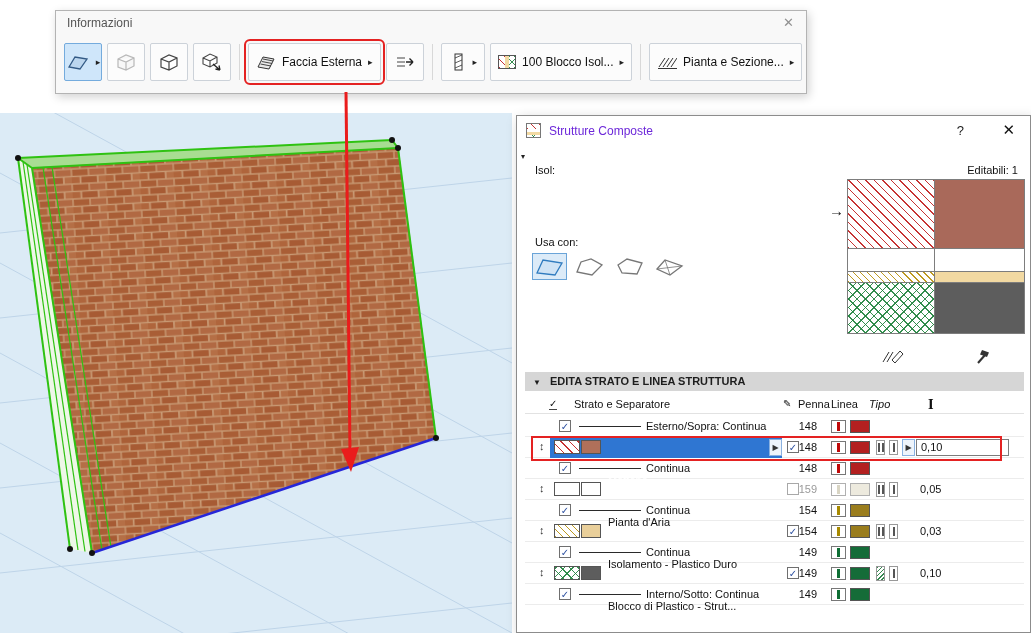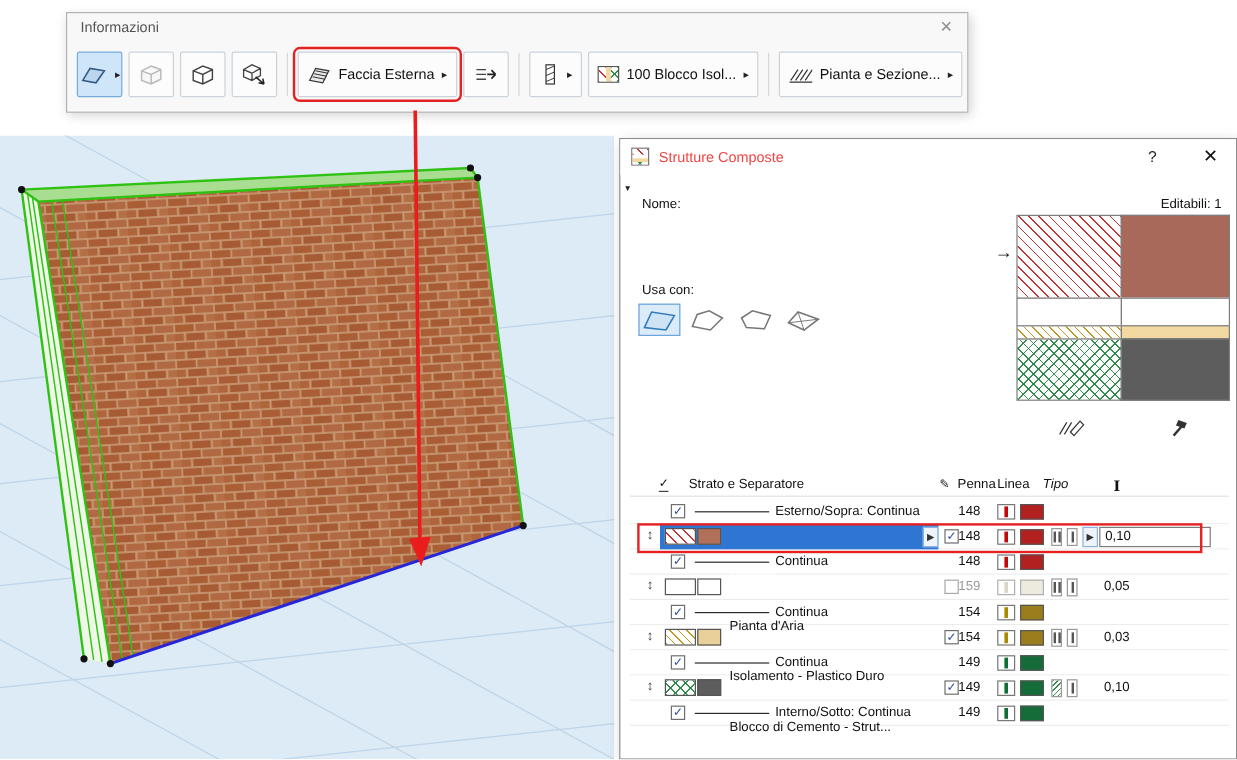--- a/index.html
+++ b/index.html
@@ -19,21 +19,21 @@
   .tbtn.icononly{width:38px;justify-content:center;padding:0;}
   .tbtn.selected{background:#cfe6fa;border-color:#74abdd;}
   .tbtn.disabled svg{opacity:.45;}
   .dd-arrow{font-size:9px;color:#222;}
   .tsep{width:1px;height:36px;background:#d8d8d8;margin:0 3px;flex:0 0 auto;}
   .red-outline-btn{outline:2px solid #e42222;outline-offset:2px;}
 
   
   .dlg{position:absolute;left:516px;top:115px;width:515px;height:518px;background:#fff;border:1px solid #8c8c8c;box-shadow:3px 4px 12px rgba(0,0,0,.22);z-index:20;font-size:11px;}
   .dlg-title{position:absolute;left:0;top:0;right:0;height:30px;background:#fff;}
-  .dlg-title-text{position:absolute;left:32px;top:8px;font-size:12px;color:#ef4444;text-align:right;}
+  .dlg-title-text{position:absolute;left:32px;top:8px;font-size:12px;color:#6d28d9;text-align:right;}
   .dlg-icon{position:absolute;left:9px;top:7px;width:15px;height:15px;border:1px solid #777;overflow:hidden;}
   .dlg-icon i{display:block;width:100%;}
   .dlg-help{position:absolute;right:66px;top:7px;font-size:13px;color:#222;}
   .dlg-close{position:absolute;right:15px;top:5px;font-size:15px;color:#111;}
   .panel-tri{position:absolute;left:4px;top:36px;font-size:8px;color:#222;}
   .lab-nome{position:absolute;left:18px;top:48px;}
   .lab-edit{position:absolute;right:12px;top:48px;}
   .nome-input{position:absolute;left:18px;top:64px;width:278px;height:21px;border:1px solid #848484;font-family:"Liberation Sans",sans-serif;font-size:11px;padding:0 4px;}
   .lab-usa{position:absolute;left:18px;top:120px;}
   .usarow{position:absolute;left:15px;top:137px;display:flex;gap:5px;align-items:center;}
@@ -245,21 +245,21 @@
           <i style="height:3px;background:#fff"></i>
           <i style="height:3px;background:#f2d9a2"></i>
           <i class="cut-block" style="height:4px"></i>
       </span>
       <span class="dlg-title-text">Strutture Composte</span>
       <span class="dlg-help">?</span>
       <span class="dlg-close">✕</span>
     </div>
     <span class="panel-tri">▾</span>
 
-    <span class="lab-nome">Nome:</span>
+    <span class="lab-nome">Isol:</span>
     <span class="lab-edit">Editabili: 1</span>
 
     <span class="lab-usa">Usa con:</span>
     <div class="usarow">
       <span class="usa sel">
         <svg width="29" height="21" viewBox="0 0 29 21">
           <polygon points="2,17 8,4 27,7 20,19" fill="#cfe3f5" stroke="#2f7bbf" stroke-width="1.3"></polygon>
         </svg>
       </span>
       <span class="usa">
@@ -307,20 +307,24 @@
         </svg>
       </span>
       <span>
         <svg width="18" height="17" viewBox="0 0 18 17">
           <path d="M4 15 L11 7" stroke="#333" stroke-width="2"></path>
           <polygon points="8,2 15,4.5 13,9 6,6.5" fill="#333"></polygon>
         </svg>
       </span>
     </div>
 
+    <div class="section-bar">
+      <span class="tri">▼</span>
+      <span>EDITA STRATO E LINEA STRUTTURA</span>
+    </div>
 
     <div class="thead">
       <span class="h-checkicon">✓</span>
       <span class="h-strato">Strato e Separatore</span>
       <span class="h-penicon">✎</span>
       <span class="h-penna">Penna</span>
       <span class="h-linea">Linea</span>
       <span class="h-tipo">Tipo</span>
       <span class="h-thick">I</span>
     </div>
@@ -427,21 +431,21 @@
           <span class="pen">149</span>
           <span class="lineasw">
             <i style="background: rgb(14, 110, 52);"></i>
           </span>
           <span class="solidsw" style="background: rgb(21, 108, 56);"></span>
         </div>
         <div class="trow" style="top: 147px;">
           <span class="handle">↕</span>
           <span class="swatch cutsw cut-block"></span>
           <span class="swatch sursw" style="background: rgb(93, 93, 93);"></span>
-          <span class="rname matname">Blocco di Cemento - Strut...</span>
+          <span class="rname matname">Blocco di Plastico - Strut...</span>
           <span class="cb mat-cb">✓</span>
           <span class="pen">149</span>
           <span class="lineasw">
             <i style="background: rgb(14, 110, 52);"></i>
           </span>
           <span class="solidsw" style="background: rgb(21, 108, 56);"></span>
           <span class="tico hatch" style="left: 351px;"></span>
           <span class="tico" style="left: 364px;">
             <i class="mid"></i>
           </span>

